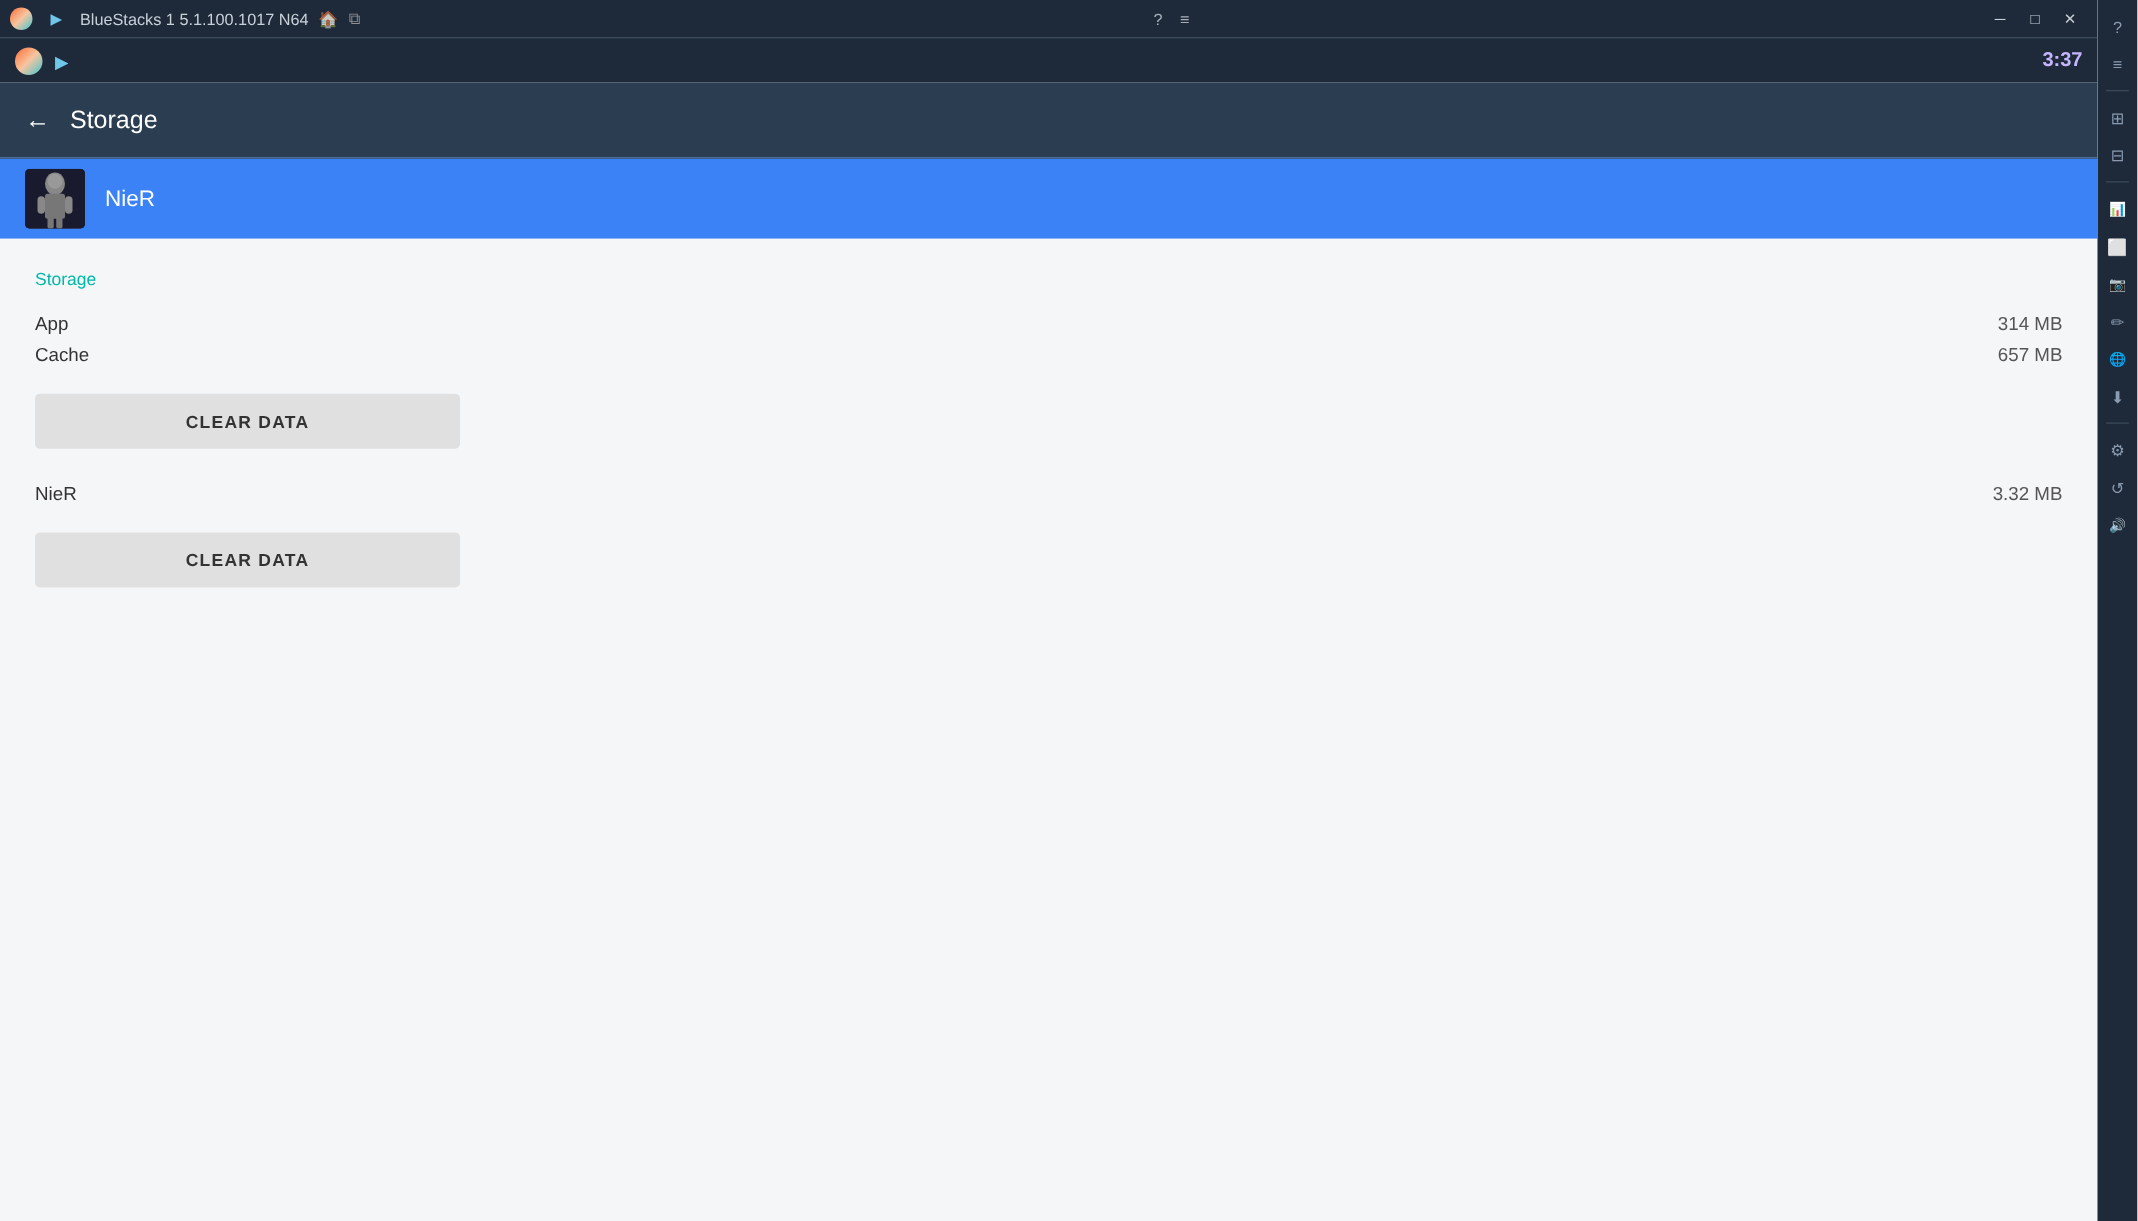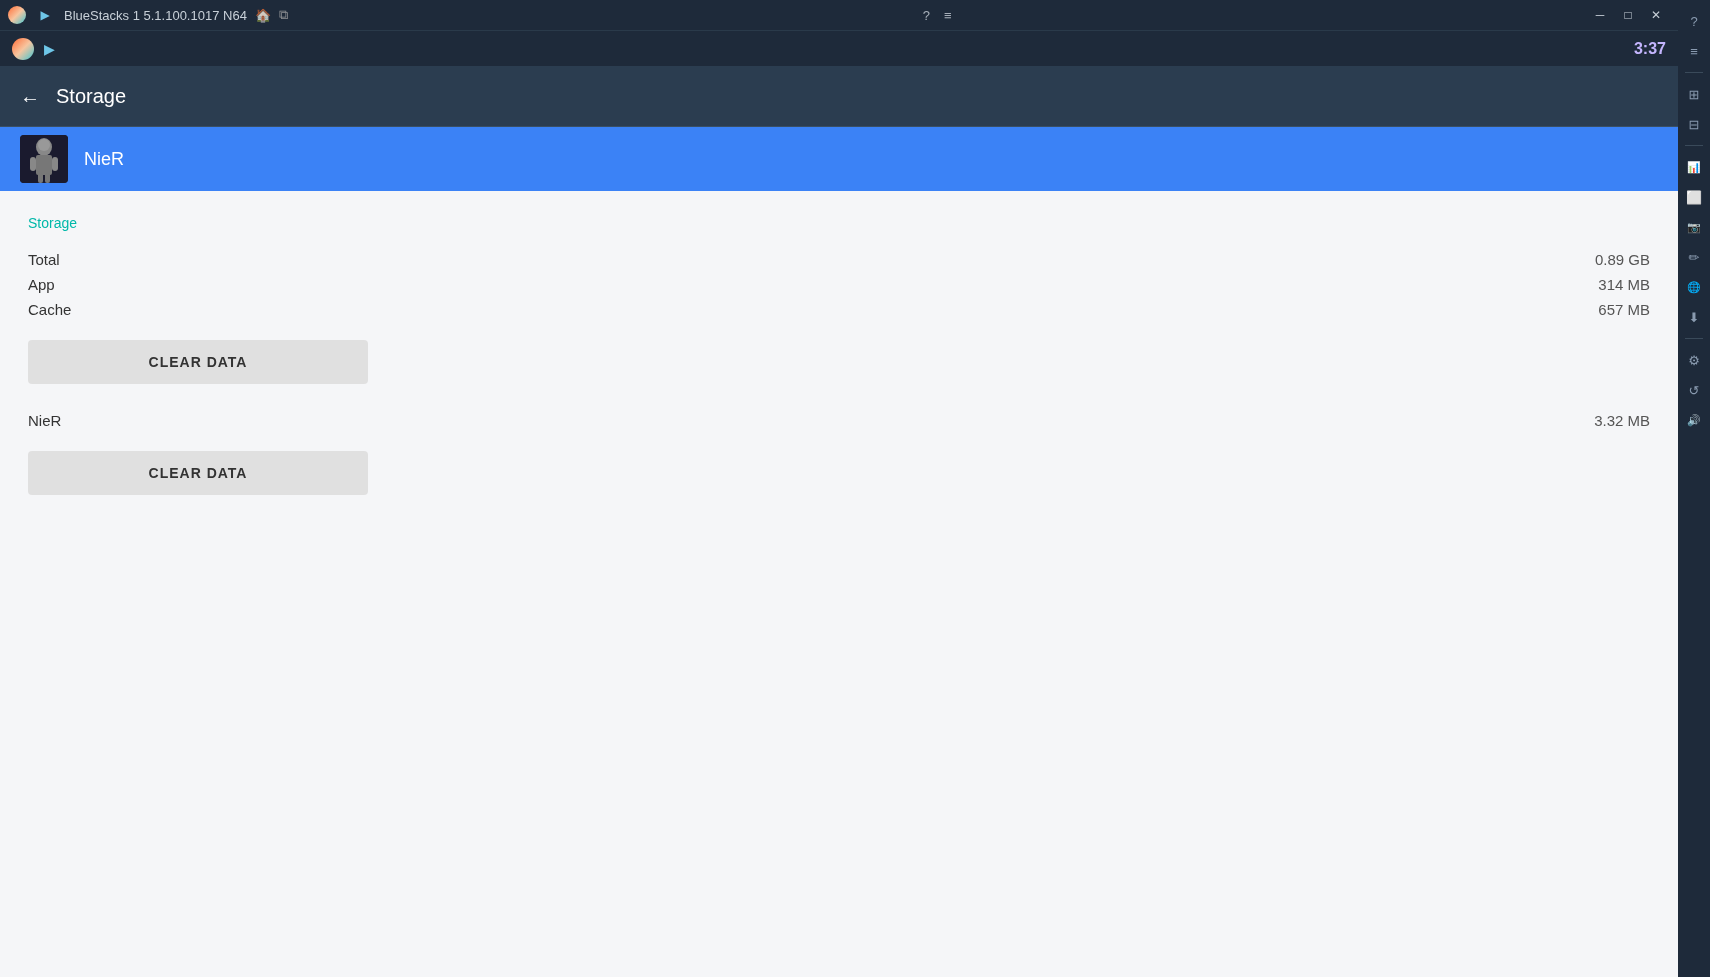--- a/index.html
+++ b/index.html
@@ -286,24 +286,20 @@
         </svg>
       </div>
     </div>
     <span class="app-name">NieR</span>
   </div>
 
   <div class="content-area">
     <div class="section-title">Storage</div>
 
     
-    <div class="storage-row">
-      <span class="storage-label">Total</span>
-      <span class="storage-value">0.89 GB</span>
-    </div>
 
     
     <div class="storage-row">
       <span class="storage-label">App</span>
       <span class="storage-value">314 MB</span>
     </div>
 
     
     <div class="storage-row">
       <span class="storage-label">Cache</span>

